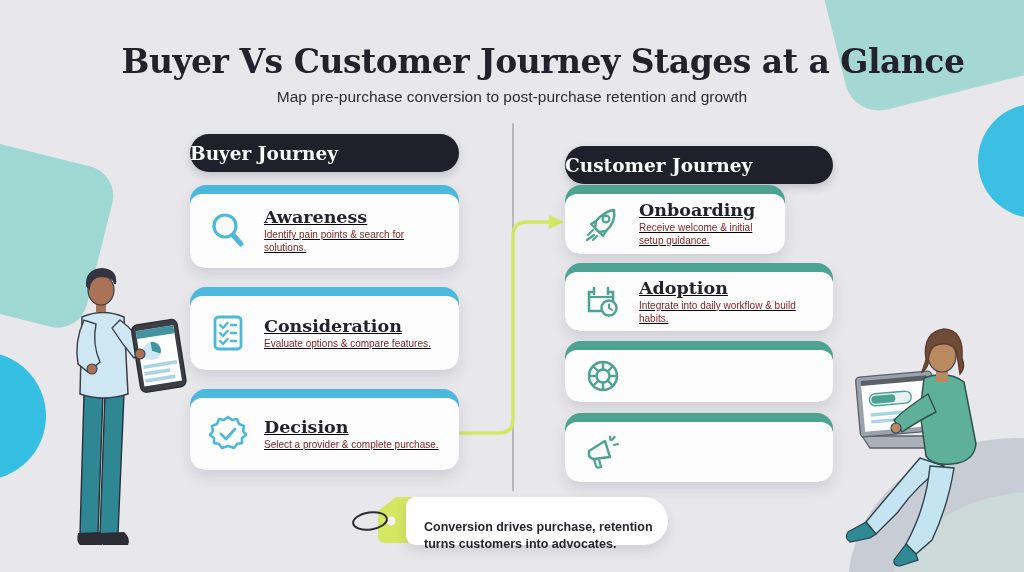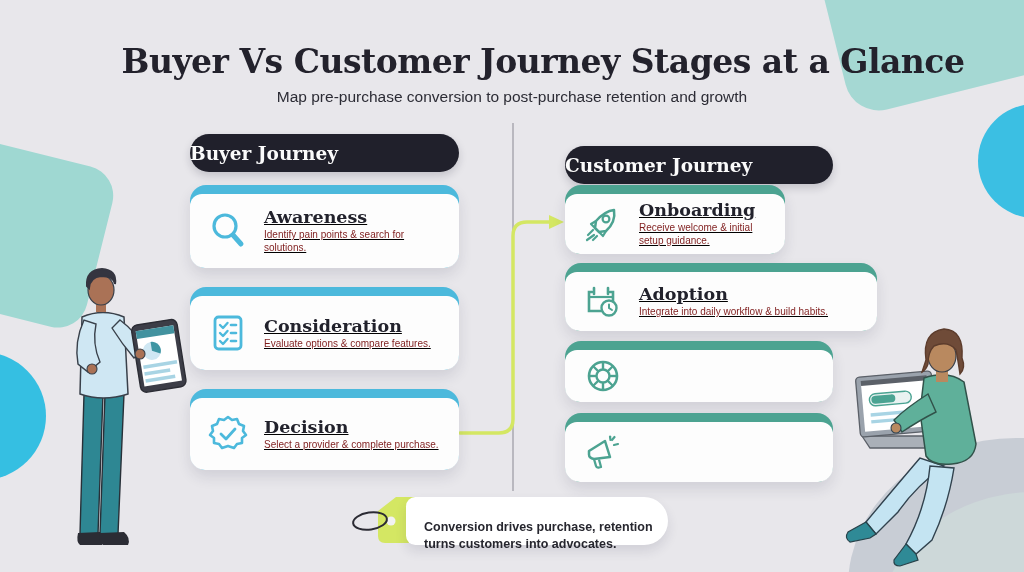--- a/index.html
+++ b/index.html
@@ -49,21 +49,21 @@
   .stage-title{
     font-family:"DejaVu Serif","Liberation Serif",serif;font-weight:700;
     font-size:17.5px;color:#22222c;margin-bottom:2px;
   }
   .stage-desc{font-size:10px;color:#7f1d1d;line-height:1.28;max-width:196px;}
   
   .card-awareness{left:190px;top:185px;width:269px;height:83px;}
   .card-consideration{left:190px;top:287px;width:269px;height:83px;}
   .card-decision{left:190px;top:389px;width:269px;height:81px;}
   .card-onboarding{left:565px;top:185px;width:220px;height:69px;}
-  .card-adoption{left:565px;top:263px;width:312px;height:68px;}
+  .card-adoption{left:565px;top:263px;width:268px;height:68px;}
   .card-support{left:565px;top:341px;width:268px;height:61px;}
   .card-renewal{left:565px;top:413px;width:268px;height:69px;}
   
   .overlay{position:absolute;left:0;top:0;pointer-events:none;}
   
   .callout{position:absolute;left:348px;top:490px;width:330px;height:60px;}
   .callout-pill{
     position:absolute;left:58px;top:7px;width:262px;height:48px;background:#ffffff;
     border-radius:10px 26px 26px 10px;box-shadow:0 6px 12px rgba(40,40,70,.12);
     display:flex;align-items:center;padding-left:18px;box-sizing:border-box;

